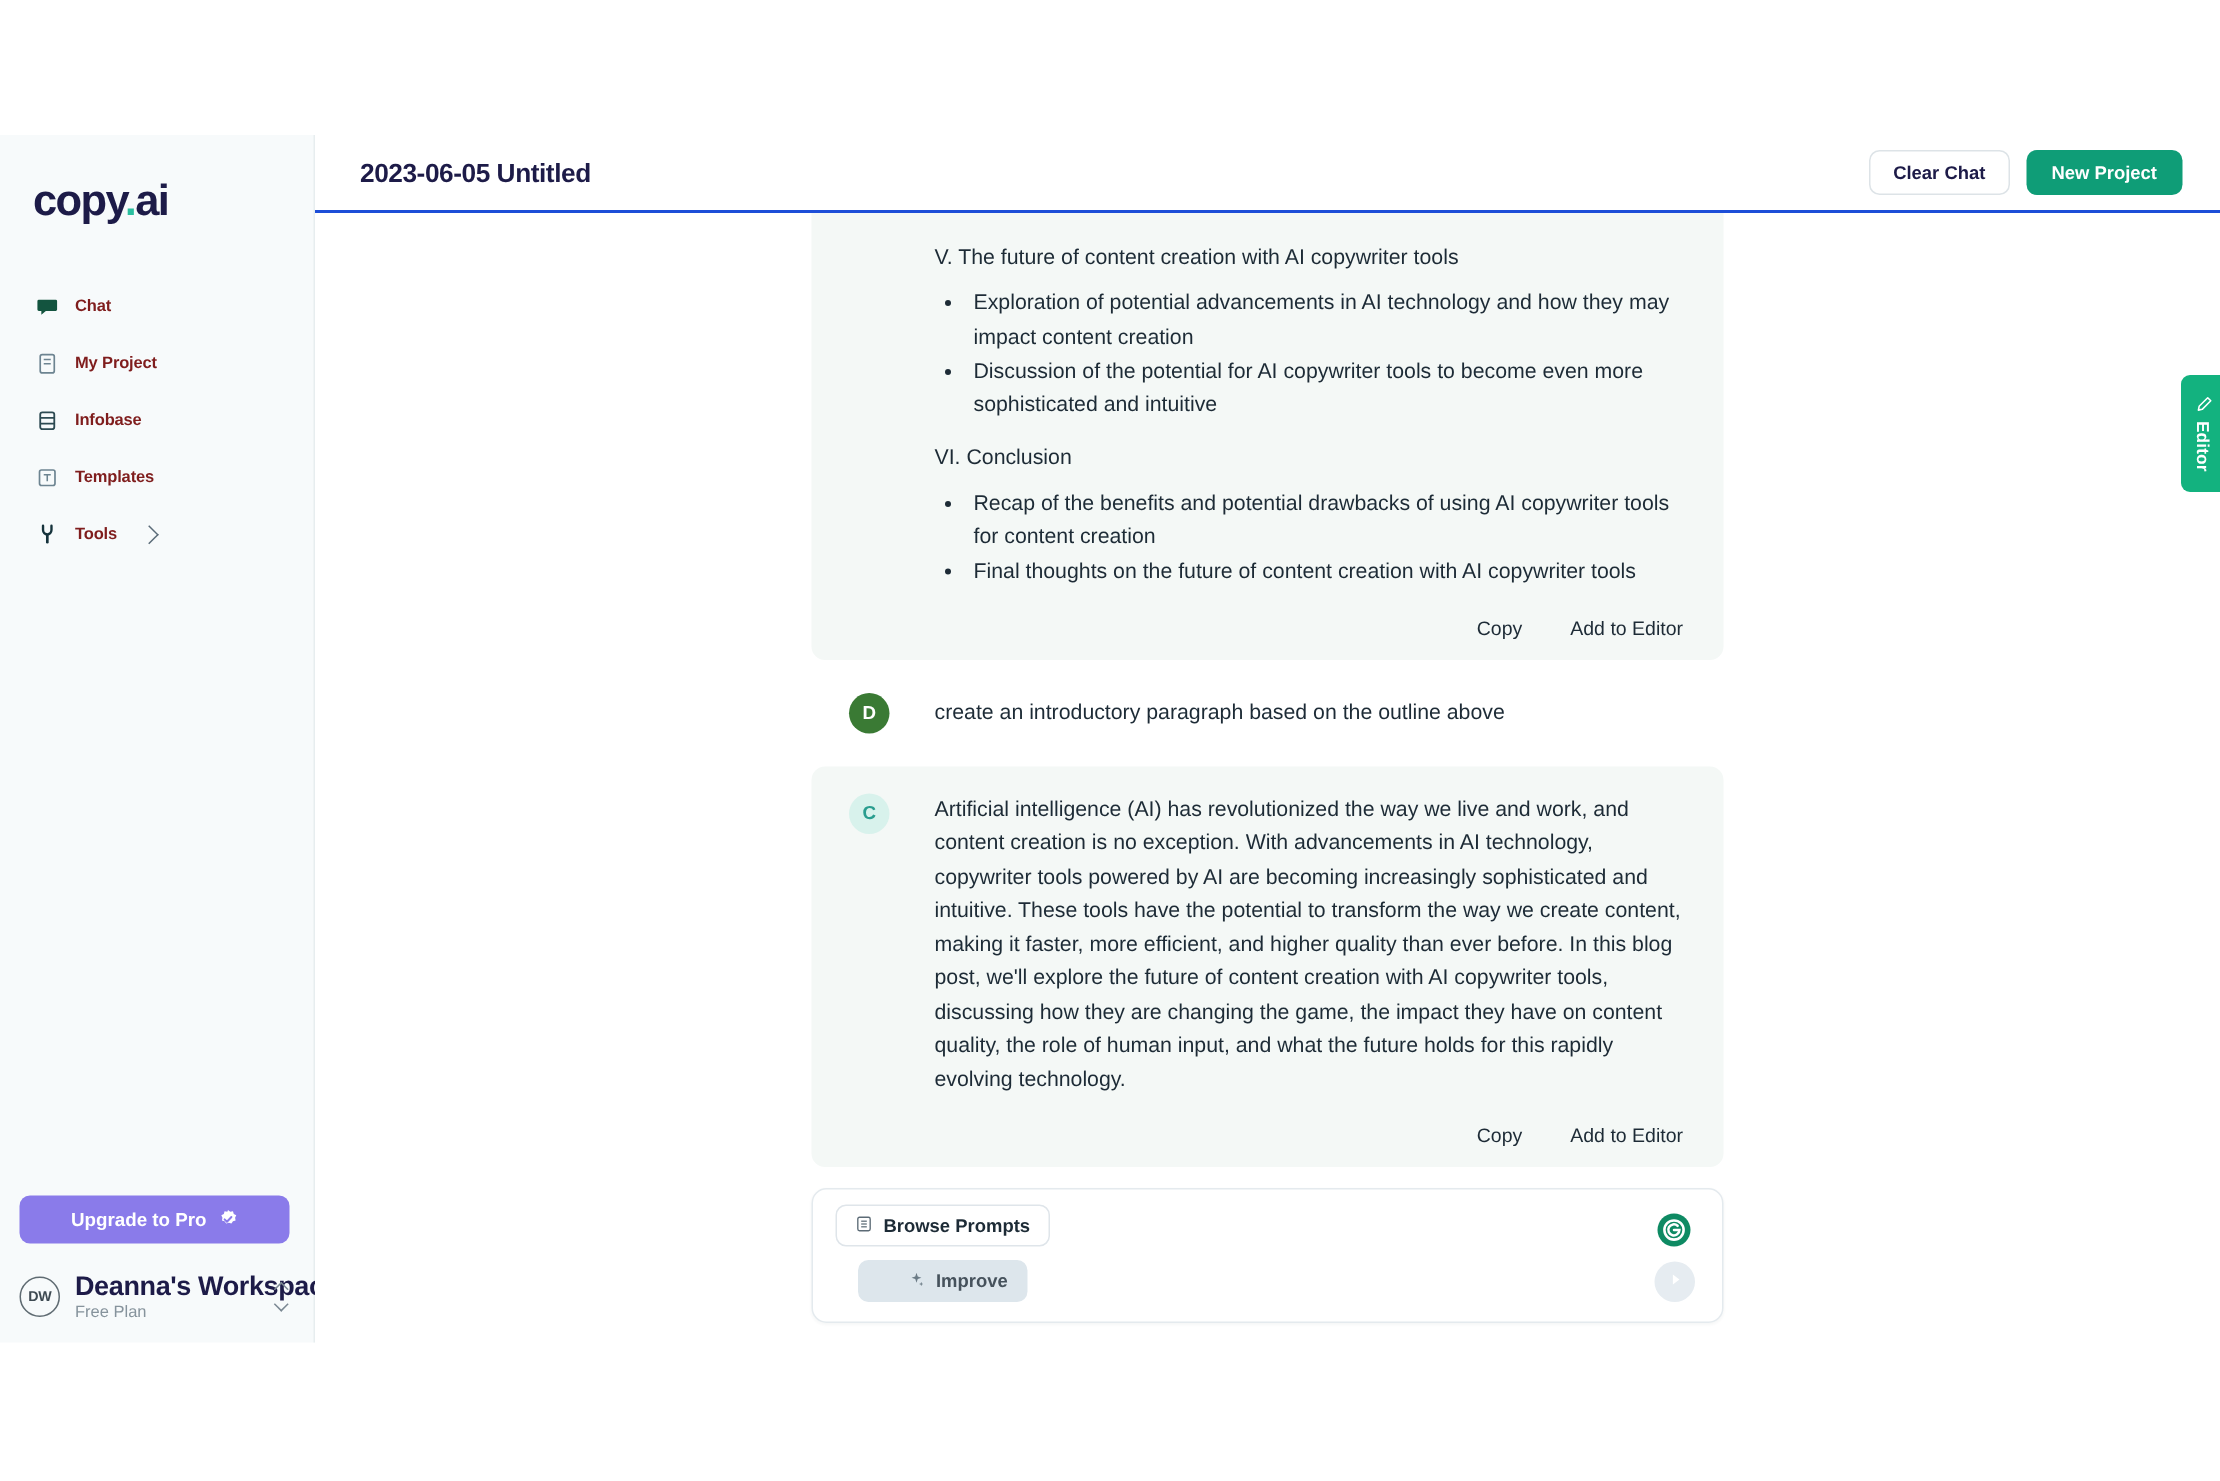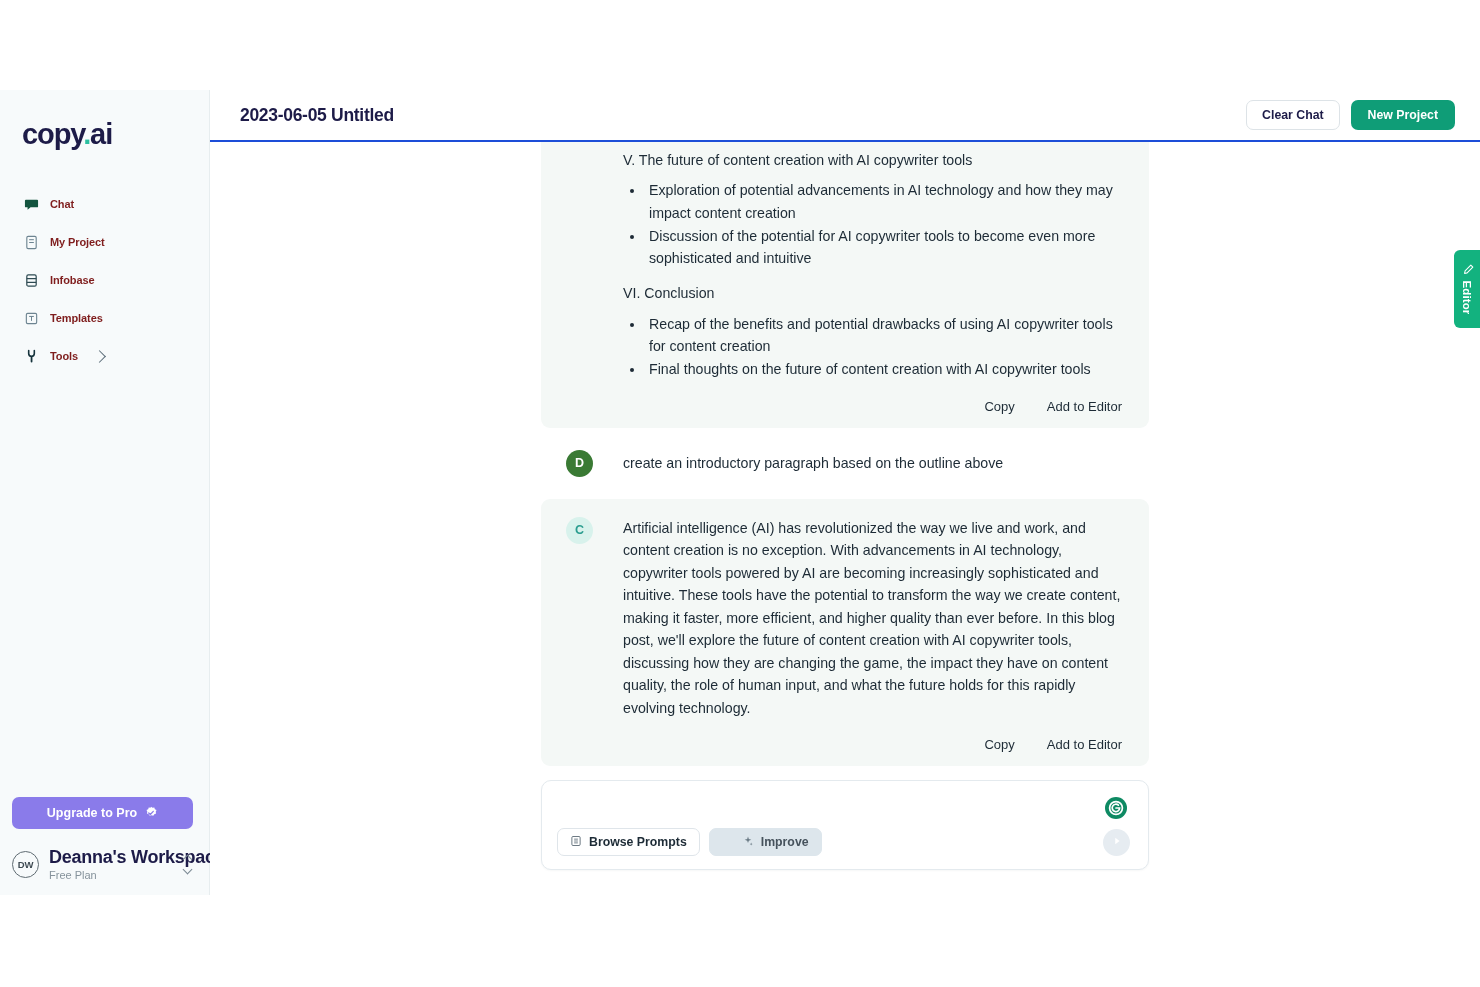--- a/index.html
+++ b/index.html
@@ -78,23 +78,23 @@
     width: 9px; height: 9px;
     border-right: 1.6px solid #5a6b78;
     border-top: 1.6px solid #5a6b78;
     transform: rotate(45deg);
     display: inline-block;
   }
 
   .sidebar-footer {
     position: absolute;
     bottom: 0;
-    left: 0;
+    left: 13px;
     right: 0;
-    padding: 0 16px 14px 12px;
+    padding: 0 16px 14px 0;
   }
 
   .upgrade-btn {
     width: 100%;
     height: 32px;
     background: #8a7bea;
     border: none;
     border-radius: 7px;
     color: #ffffff;
     font-size: 12.5px;
@@ -211,21 +211,21 @@
   }
 
   .chat-scroll {
     flex: 1 1 auto;
     overflow: hidden;
     position: relative;
     background: #ffffff;
   }
   .chat-col {
     width: 608px;
-    margin: 0 auto;
+    margin: 12px auto;
     position: relative;
   }
 
   .bubble-ai {
     background: #f4f8f6;
     border-radius: 9px;
     padding: 18px 25px 14px 25px;
     position: relative;
   }
   .bubble-ai.clipped {
@@ -315,20 +315,21 @@
     outline: none;
     font-family: "Liberation Sans", sans-serif;
   }
   .composer-tools {
     position: absolute;
     left: 15px;
     bottom: 13px;
     display: flex;
     gap: 9px;
     align-items: center;
+    flex-direction: column;
   }
   .chip {
     height: 28px;
     padding: 0 12px;
     border-radius: 7px;
     font-size: 12.3px;
     font-weight: bold;
     display: inline-flex;
     align-items: center;
     gap: 7px;

